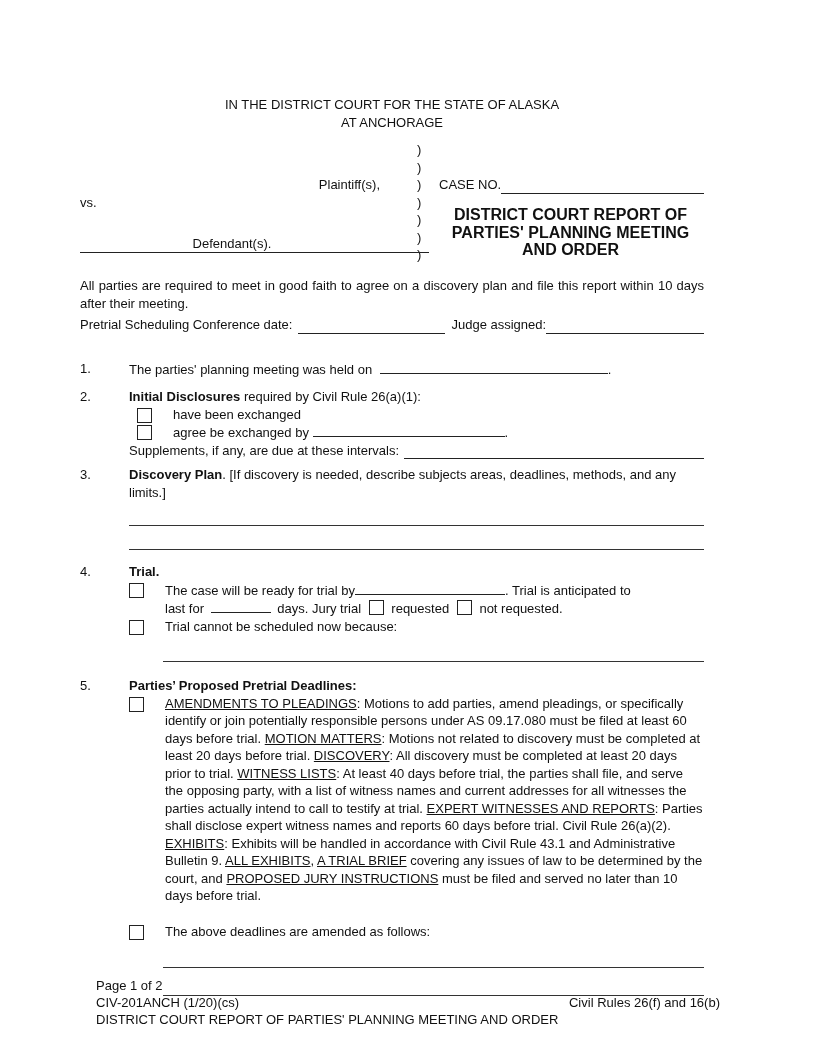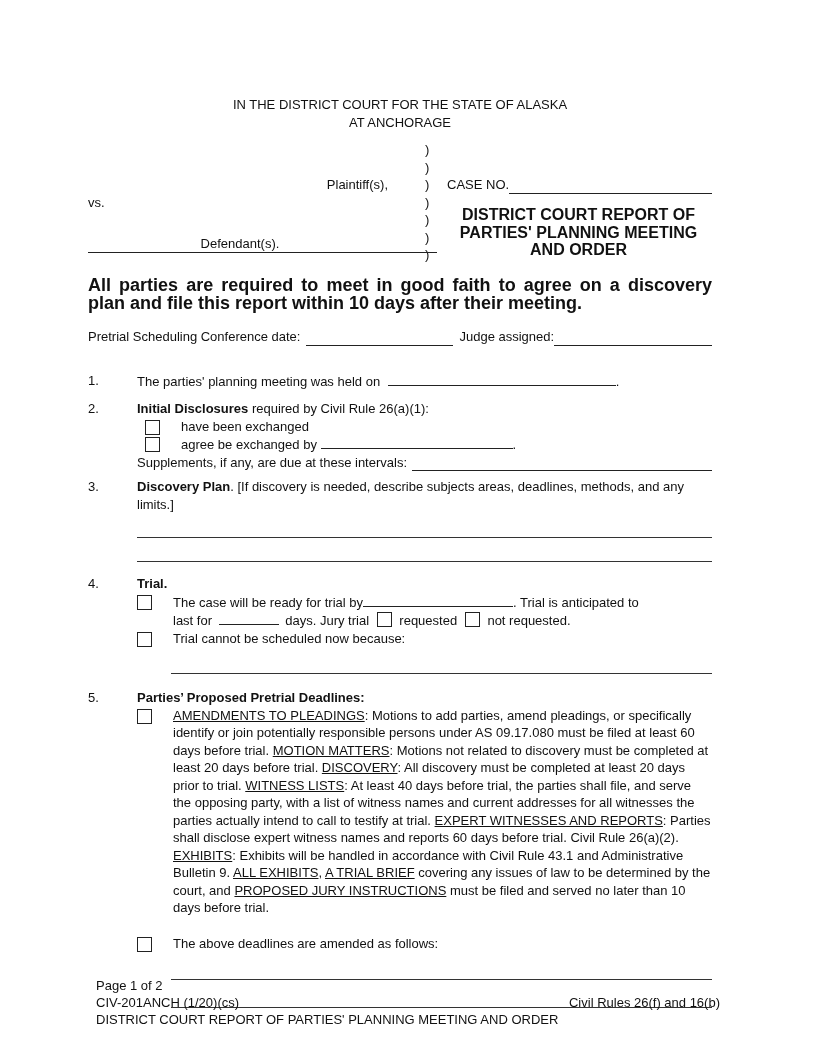--- a/index.html
+++ b/index.html
@@ -1,40 +1,40 @@
 <!DOCTYPE html>
 <html><head>
 <meta charset="utf-8">
 <style>
   html,body{margin:0;padding:0;background:#e8e8e8;}
   .page{
     width:816px;height:1056px;position:relative;background:#ffffff;
     font-family:"Liberation Sans",sans-serif;font-size:13px;color:#111;
     line-height:17.5px;margin:0 auto;overflow:hidden;
   }
-  .content{position:absolute;left:88px;width:624px;top:0;}
+  .content{position:absolute;left:80px;width:624px;top:0;}
   .center{text-align:center;}
   .bold{font-weight:bold;}
   .header{margin-top:96px;}
   
   .caption{position:relative;height:131px;margin-top:8px;}
   .paren-col{position:absolute;left:337px;top:2px;width:12px;}
   .paren-col div{height:17.5px;}
   .plaintiff{position:absolute;top:37px;left:0;width:300px;text-align:right;}
   .vs{position:absolute;top:55px;left:0;}
   .defendant-row{position:absolute;top:96px;left:0;width:349px;height:17.5px;
      border-bottom:1.4px solid #222;text-align:center;padding-right:45px;box-sizing:border-box;}
   .caseno-row{position:absolute;left:359px;right:0;top:37px;display:flex;align-items:flex-end;}
   .caseno-row .lbl{white-space:nowrap;}
   .caption-title{position:absolute;left:357px;right:0;top:67px;font-weight:bold;text-align:center;font-size:16px;}
   
   .blank{display:inline-block;border-bottom:1.4px solid #222;height:13px;vertical-align:baseline;}
   .flexblank{flex:1;border-bottom:1.4px solid #222;height:13px;}
-  .notice{margin-top:7px;font-weight:bold;text-align:justify;font-size:18px;}
-  .pretrial{margin-top:16px;display:flex;align-items:flex-end;white-space:nowrap;justify-content:center;}
+  .notice{margin-top:7px;font-weight:normal;text-align:justify;font-size:13px;}
+  .pretrial{margin-top:4px;display:flex;align-items:flex-end;white-space:nowrap;justify-content:center;}
   
   .item{display:flex;}
   .item .num{width:49px;flex:none;}
   .item .ibody{flex:1;min-width:0;}
   .chkrow{display:flex;align-items:flex-start;}
   .cb{display:inline-block;width:13px;height:13px;border:1.5px solid #222;background:#fff;flex:none;}
   .chkrow .cb{margin-top:2px;}
   .chkrow .ctext{margin-left:21px;flex:1;min-width:0;}
   .cb.inline{display:inline-block;vertical-align:-2px;margin:0 4px;}
   .rule{border-bottom:1.5px solid #333;height:0;}

